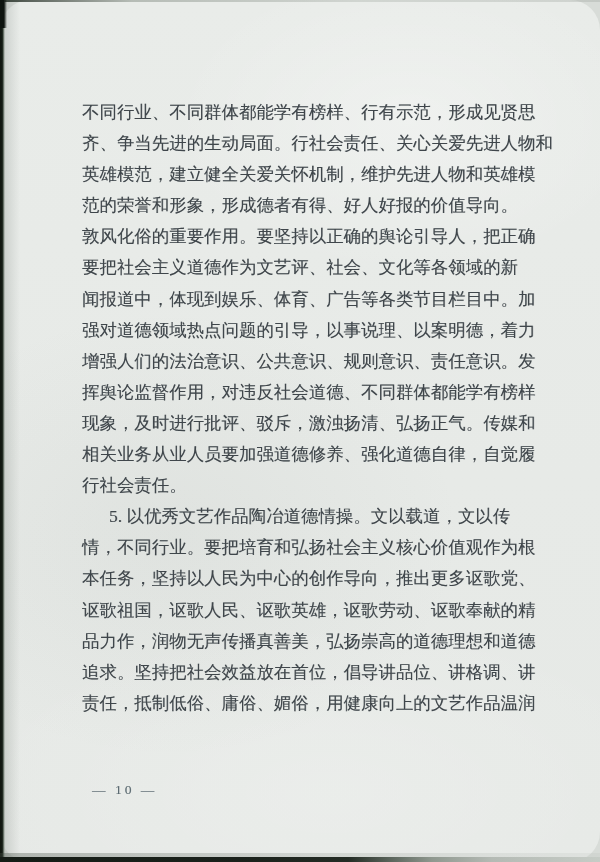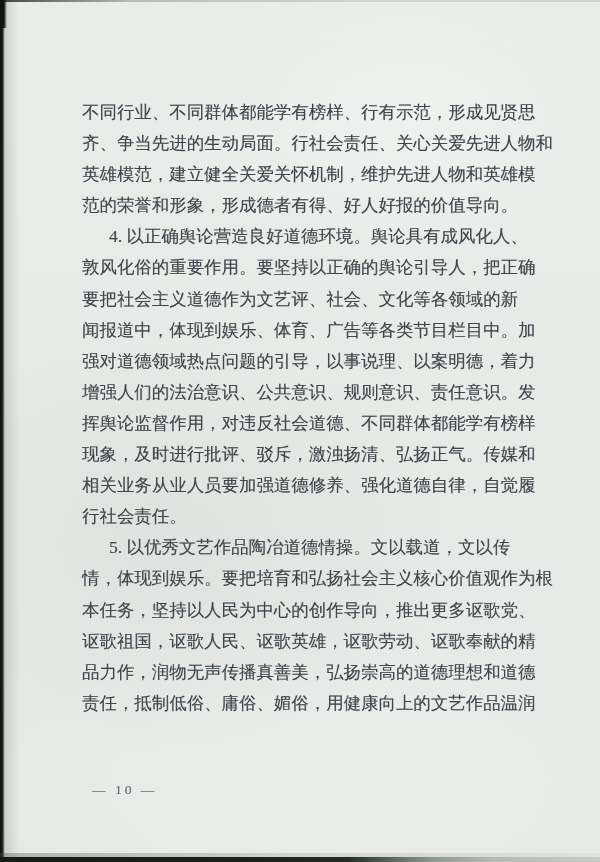--- a/index.html
+++ b/index.html
@@ -15,20 +15,21 @@
     position: relative;
     width: 600px;
     height: 862px;
     background-color: #e8ebe8;
     background-image:
       radial-gradient(ellipse 340px 220px at 68% 14%, rgba(255,255,255,0.30), rgba(255,255,255,0) 70%),
       radial-gradient(ellipse 420px 320px at 28% 62%, rgba(118,128,122,0.07), rgba(118,128,122,0) 70%),
       radial-gradient(ellipse 500px 240px at 55% 92%, rgba(255,255,255,0.18), rgba(255,255,255,0) 75%),
       linear-gradient(180deg, #e9ece9 0%, #e7eae7 55%, #e6e9e6 100%);
     font-family: "Liberation Serif", "DejaVu Serif", serif;
+    border-radius: 30px;
   }
 
   
   .edge-left {
     position: absolute;
     left: 0; top: 0; bottom: 0;
     width: 5px;
     background: linear-gradient(90deg,
       #10160f 0%, #141b14 45%,
       #3e4a3f 62%, #8d968d 78%,
@@ -110,35 +111,35 @@
 
 <div class="scan-page">
 
   <div class="left-shade"></div>
 
   <div class="body-text">
     <p class="line">不同行业、不同群体都能学有榜样、行有示范，形成见贤思</p>
     <p class="line">齐、争当先进的生动局面。行社会责任、关心关爱先进人物和</p>
     <p class="line">英雄模范，建立健全关爱关怀机制，维护先进人物和英雄模</p>
     <p class="line">范的荣誉和形象，形成德者有得、好人好报的价值导向。</p>
-    <p class="line indent">4. 以正确舆论营造良好道德环境。舆论具有成风化人、</p>
     <p class="line">敦风化俗的重要作用。要坚持以正确的舆论引导人，把正确</p>
     <p class="line">要把社会主义道德作为文艺评、社会、文化等各领域的新</p>
     <p class="line">闻报道中，体现到娱乐、体育、广告等各类节目栏目中。加</p>
     <p class="line">强对道德领域热点问题的引导，以事说理、以案明德，着力</p>
     <p class="line">增强人们的法治意识、公共意识、规则意识、责任意识。发</p>
     <p class="line">挥舆论监督作用，对违反社会道德、不同群体都能学有榜样</p>
     <p class="line">现象，及时进行批评、驳斥，激浊扬清、弘扬正气。传媒和</p>
     <p class="line">相关业务从业人员要加强道德修养、强化道德自律，自觉履</p>
     <p class="line">行社会责任。</p>
     <p class="line indent">5. 以优秀文艺作品陶冶道德情操。文以载道，文以传</p>
-    <p class="line">情，体现到娱乐。要把培育和弘扬社会主义核心价值观作为根</p>
+    <p class="line">情，不同行业。要把培育和弘扬社会主义核心价值观作为根</p>
     <p class="line">本任务，坚持以人民为中心的创作导向，推出更多讴歌党、</p>
     <p class="line">讴歌祖国，讴歌人民、讴歌英雄，讴歌劳动、讴歌奉献的精</p>
     <p class="line">品力作，润物无声传播真善美，弘扬崇高的道德理想和道德</p>
+    <p class="line">追求。坚持把社会效益放在首位，倡导讲品位、讲格调、讲</p>
     <p class="line">责任，抵制低俗、庸俗、媚俗，用健康向上的文艺作品温润</p>
   </div>
 
   <div class="page-number">— 10 —</div>
 
   <div class="edge-top"></div>
   <div class="edge-left"></div>
   <div class="corner-tl"></div>
   <div class="edge-bottom-shade"></div>
   <div class="edge-bottom"></div>

